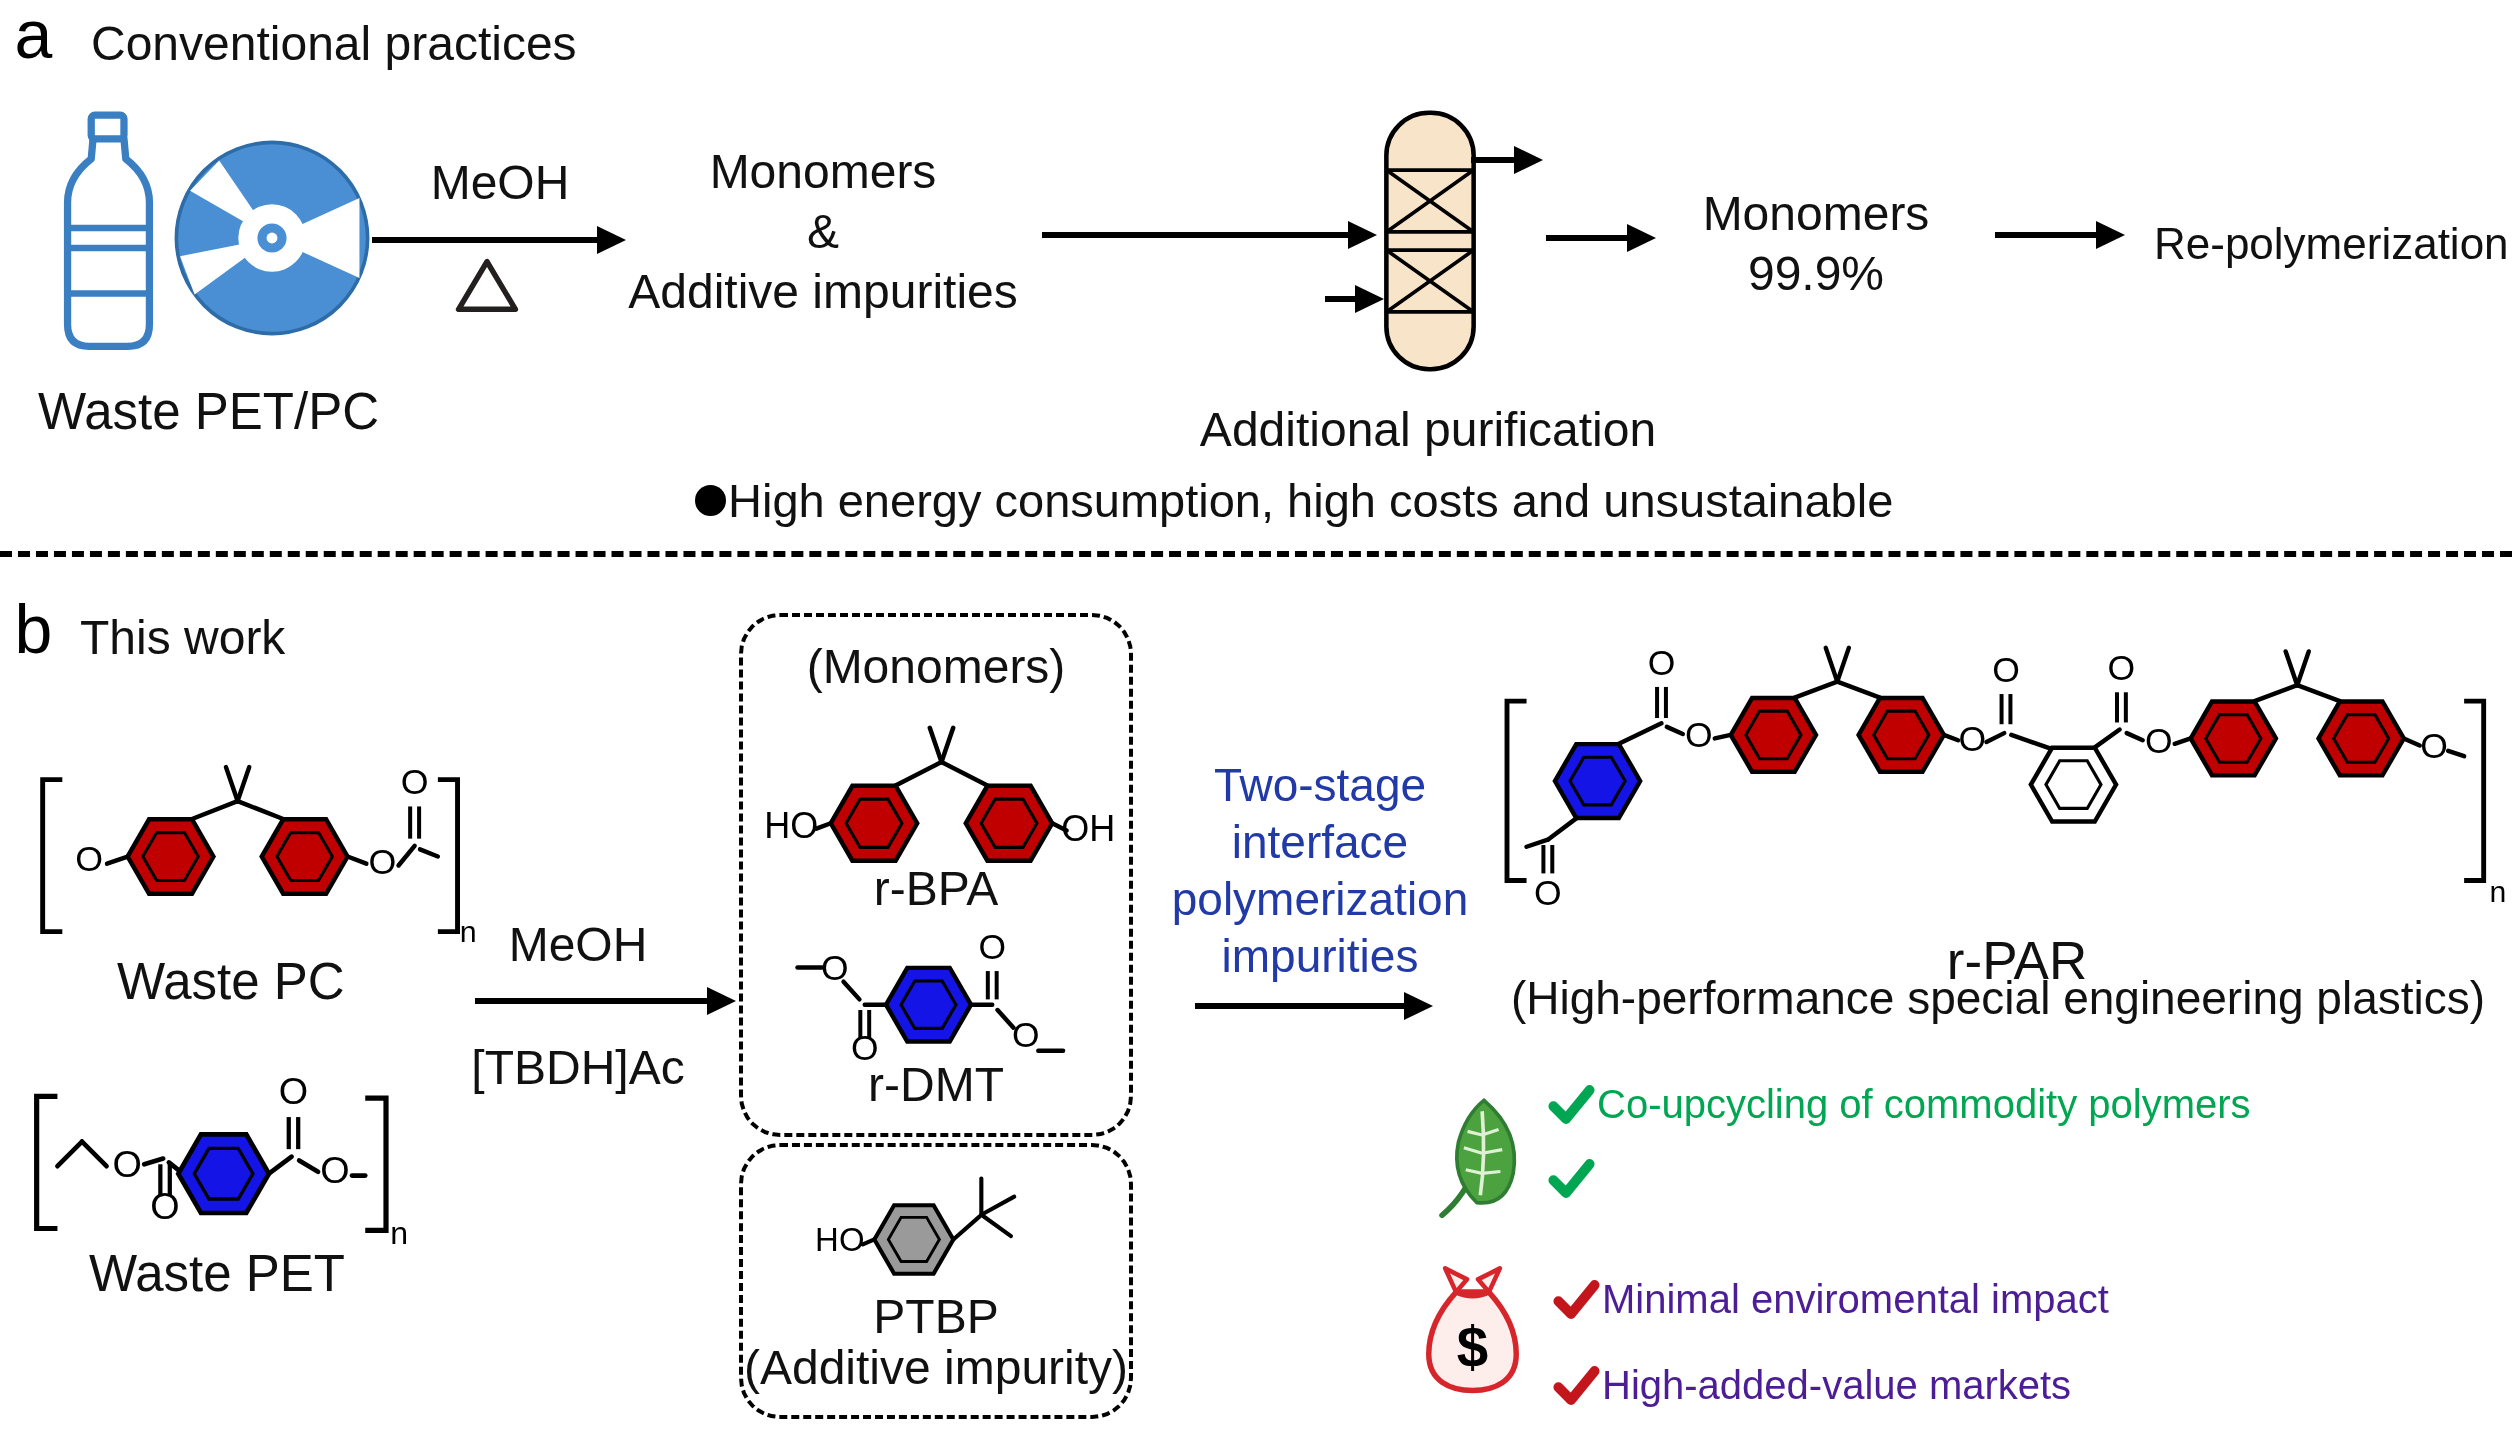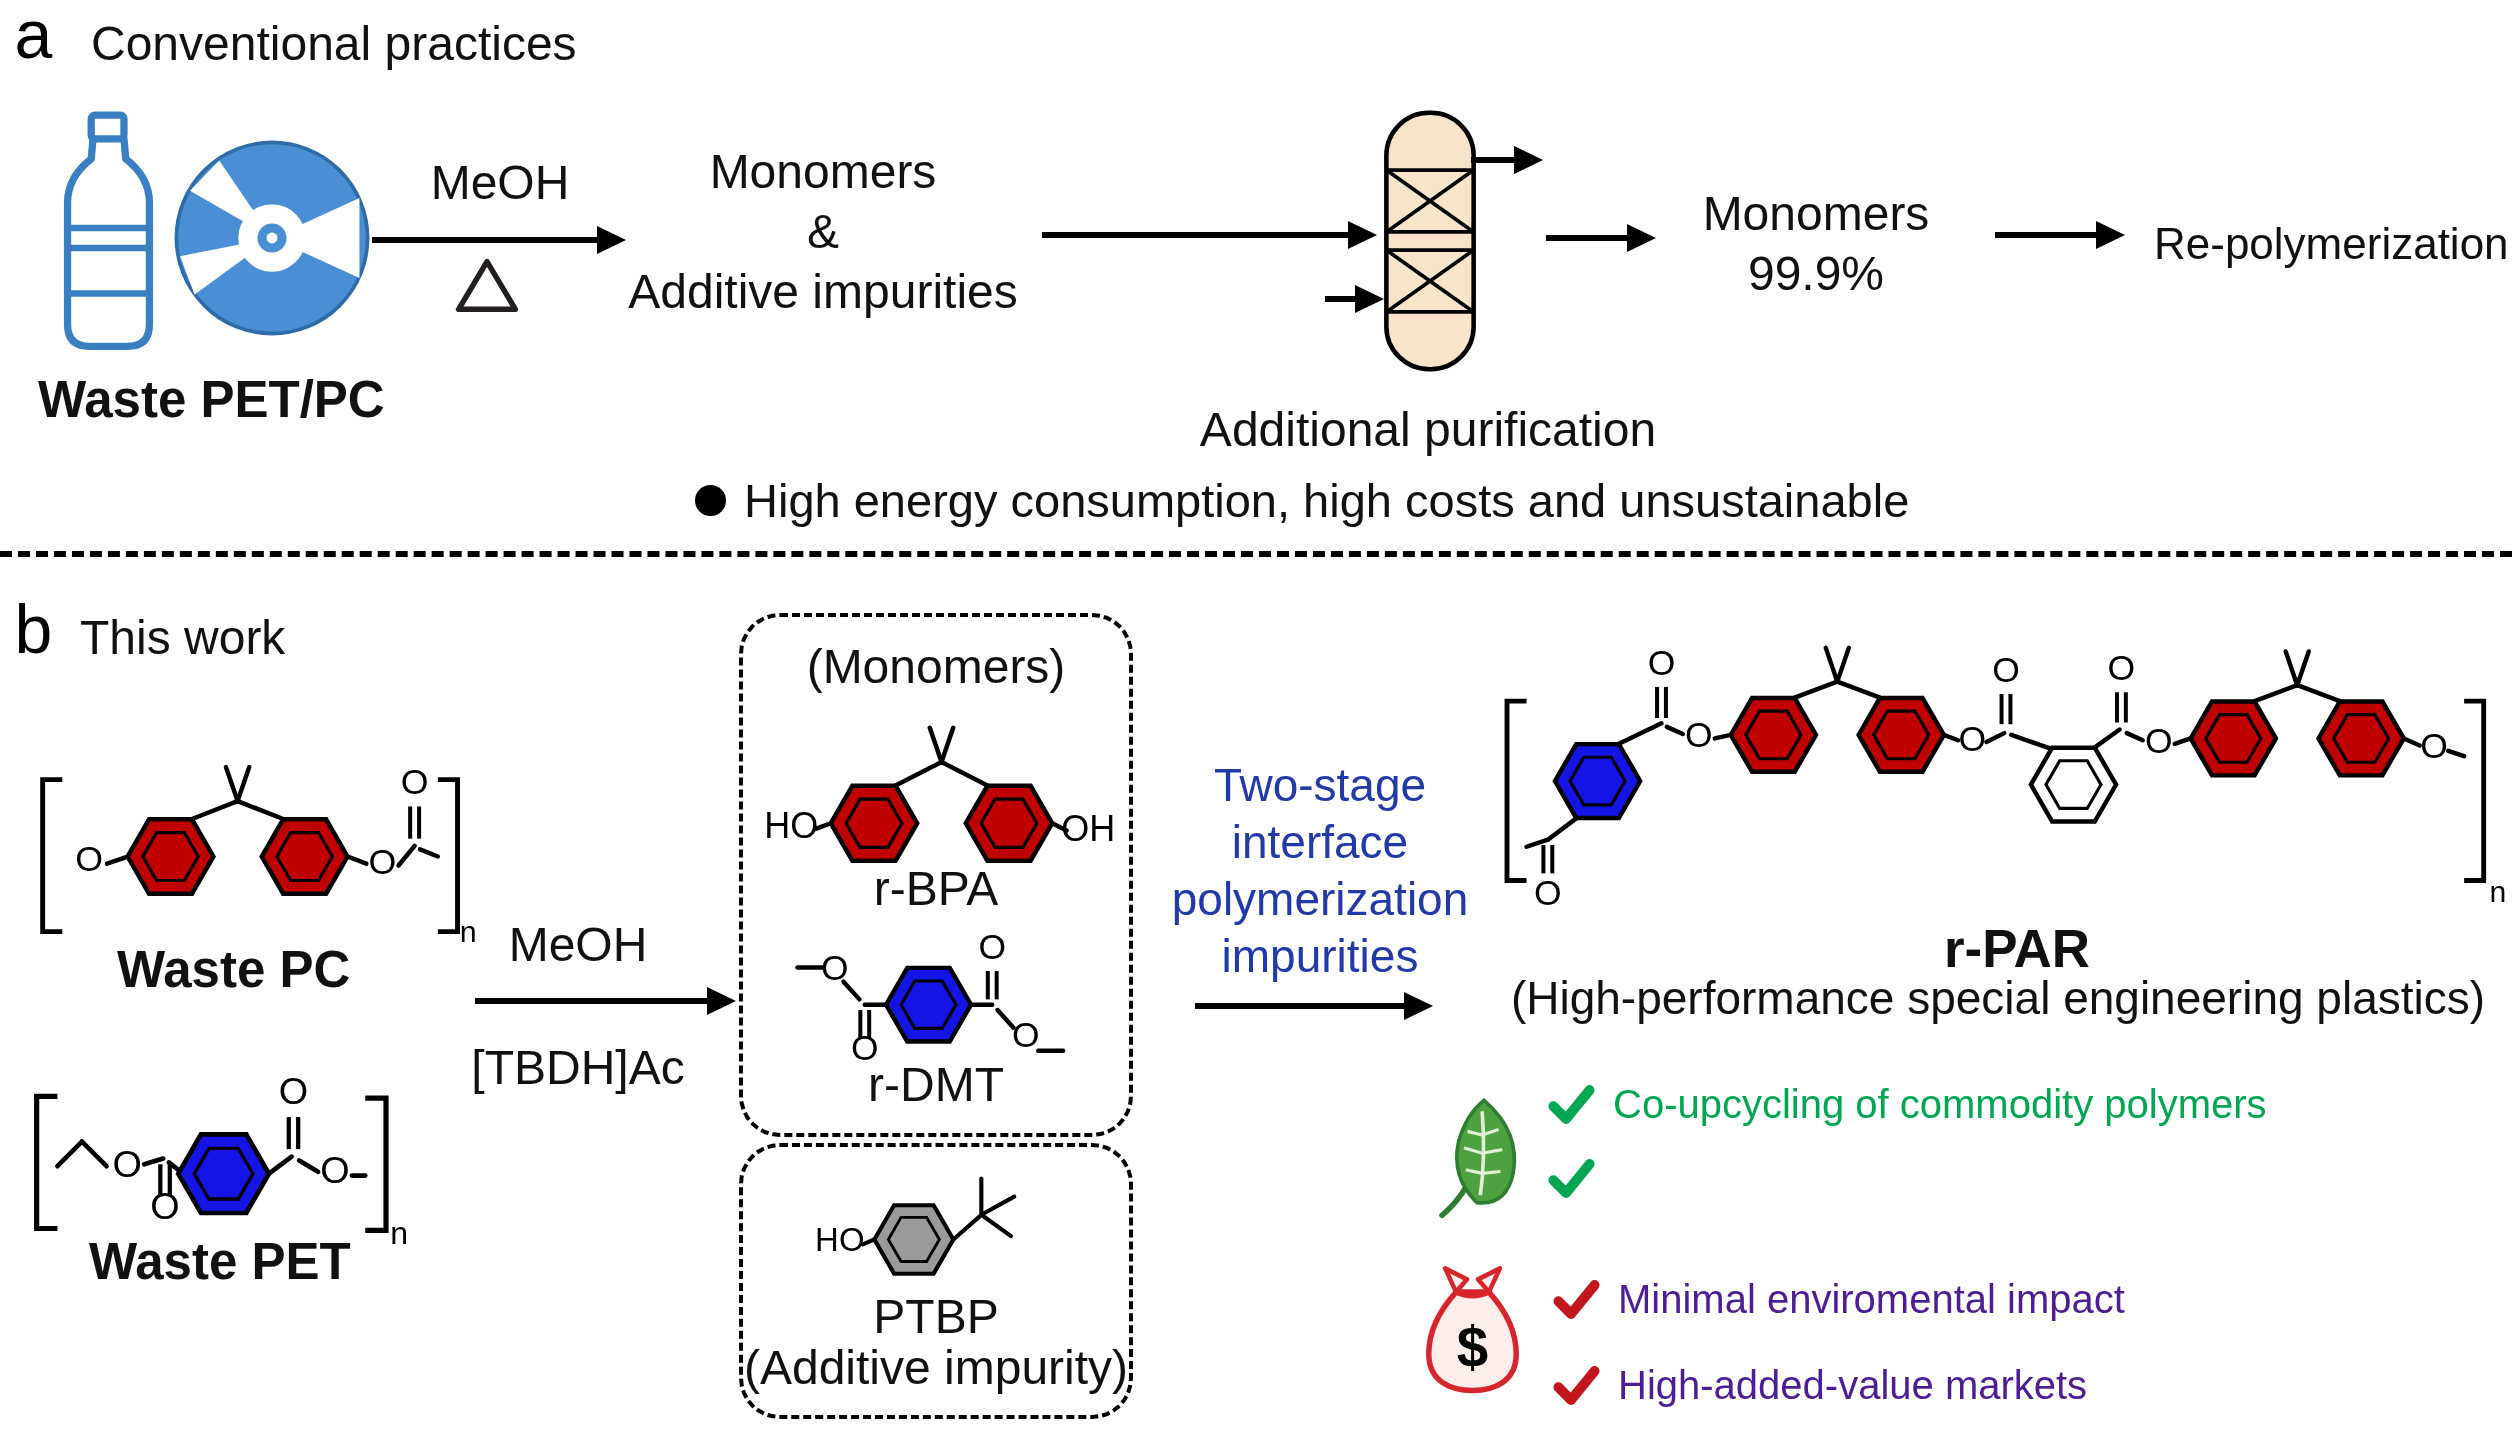--- a/index.html
+++ b/index.html
@@ -4,32 +4,32 @@
 <style>
   * { margin:0; padding:0; box-sizing:border-box; }
   html,body { background:#fff; }
   body {
     width:2512px; height:1451px; position:relative; overflow:hidden;
     font-family:"Liberation Sans", sans-serif; color:#111;
   }
   .abs { position:absolute; }
   .t { position:absolute; font-size:48px; color:#111; white-space:nowrap;text-align:center; }
   .cx { transform:translateX(-50%); text-align:center; }
-  .bold { font-weight:bold; }
+  .bold { font-weight:normal;margin-top:12px; }
   .panel-letter { position:absolute; font-size:68px; color:#000; }
   .arrow { position:absolute; height:5.5px; background:#000; }
   .arrow::after {
     content:""; position:absolute; right:-28px; top:50%; transform:translateY(-50%);
     width:0; height:0; border-left:29px solid #000;
     border-top:14.6px solid transparent; border-bottom:14.6px solid transparent;
   }
   .sep { position:absolute; left:0; top:551px; width:2512px; border-top:6.4px dashed #000; }
   .dashed-box { position:absolute; border:4.6px dashed #000; border-radius:41px; }
   .tech { position:absolute; color:#2239a8; font-size:46px; line-height:57px; white-space:nowrap; }
-  .bullet-row { position:absolute; display:flex; align-items:center; gap:18px; }
+  .bullet-row { position:absolute; display:flex; align-items:center; gap:2px; }
   .dot { width:31px; height:31px; border-radius:50%; background:#000; flex:0 0 auto; }
   .gtxt { color:#00a651; font-size:40px; white-space:nowrap;text-align:center; }
   .rtxt { color:#4c1d95; font-size:40px; white-space:nowrap; }
   svg text { font-family:"Liberation Sans", sans-serif; fill:#000; }
   .atom { font-size:40px; }
   .subn { font-size:34px; }
   .bond { stroke:#000; stroke-width:5; fill:none; stroke-linecap:round; }
   .dbond { stroke:#000; stroke-width:4.5; }
   .bracket { stroke:#000; stroke-width:5.5; fill:none; }
   .cl { stroke:#000; stroke-width:4; }

